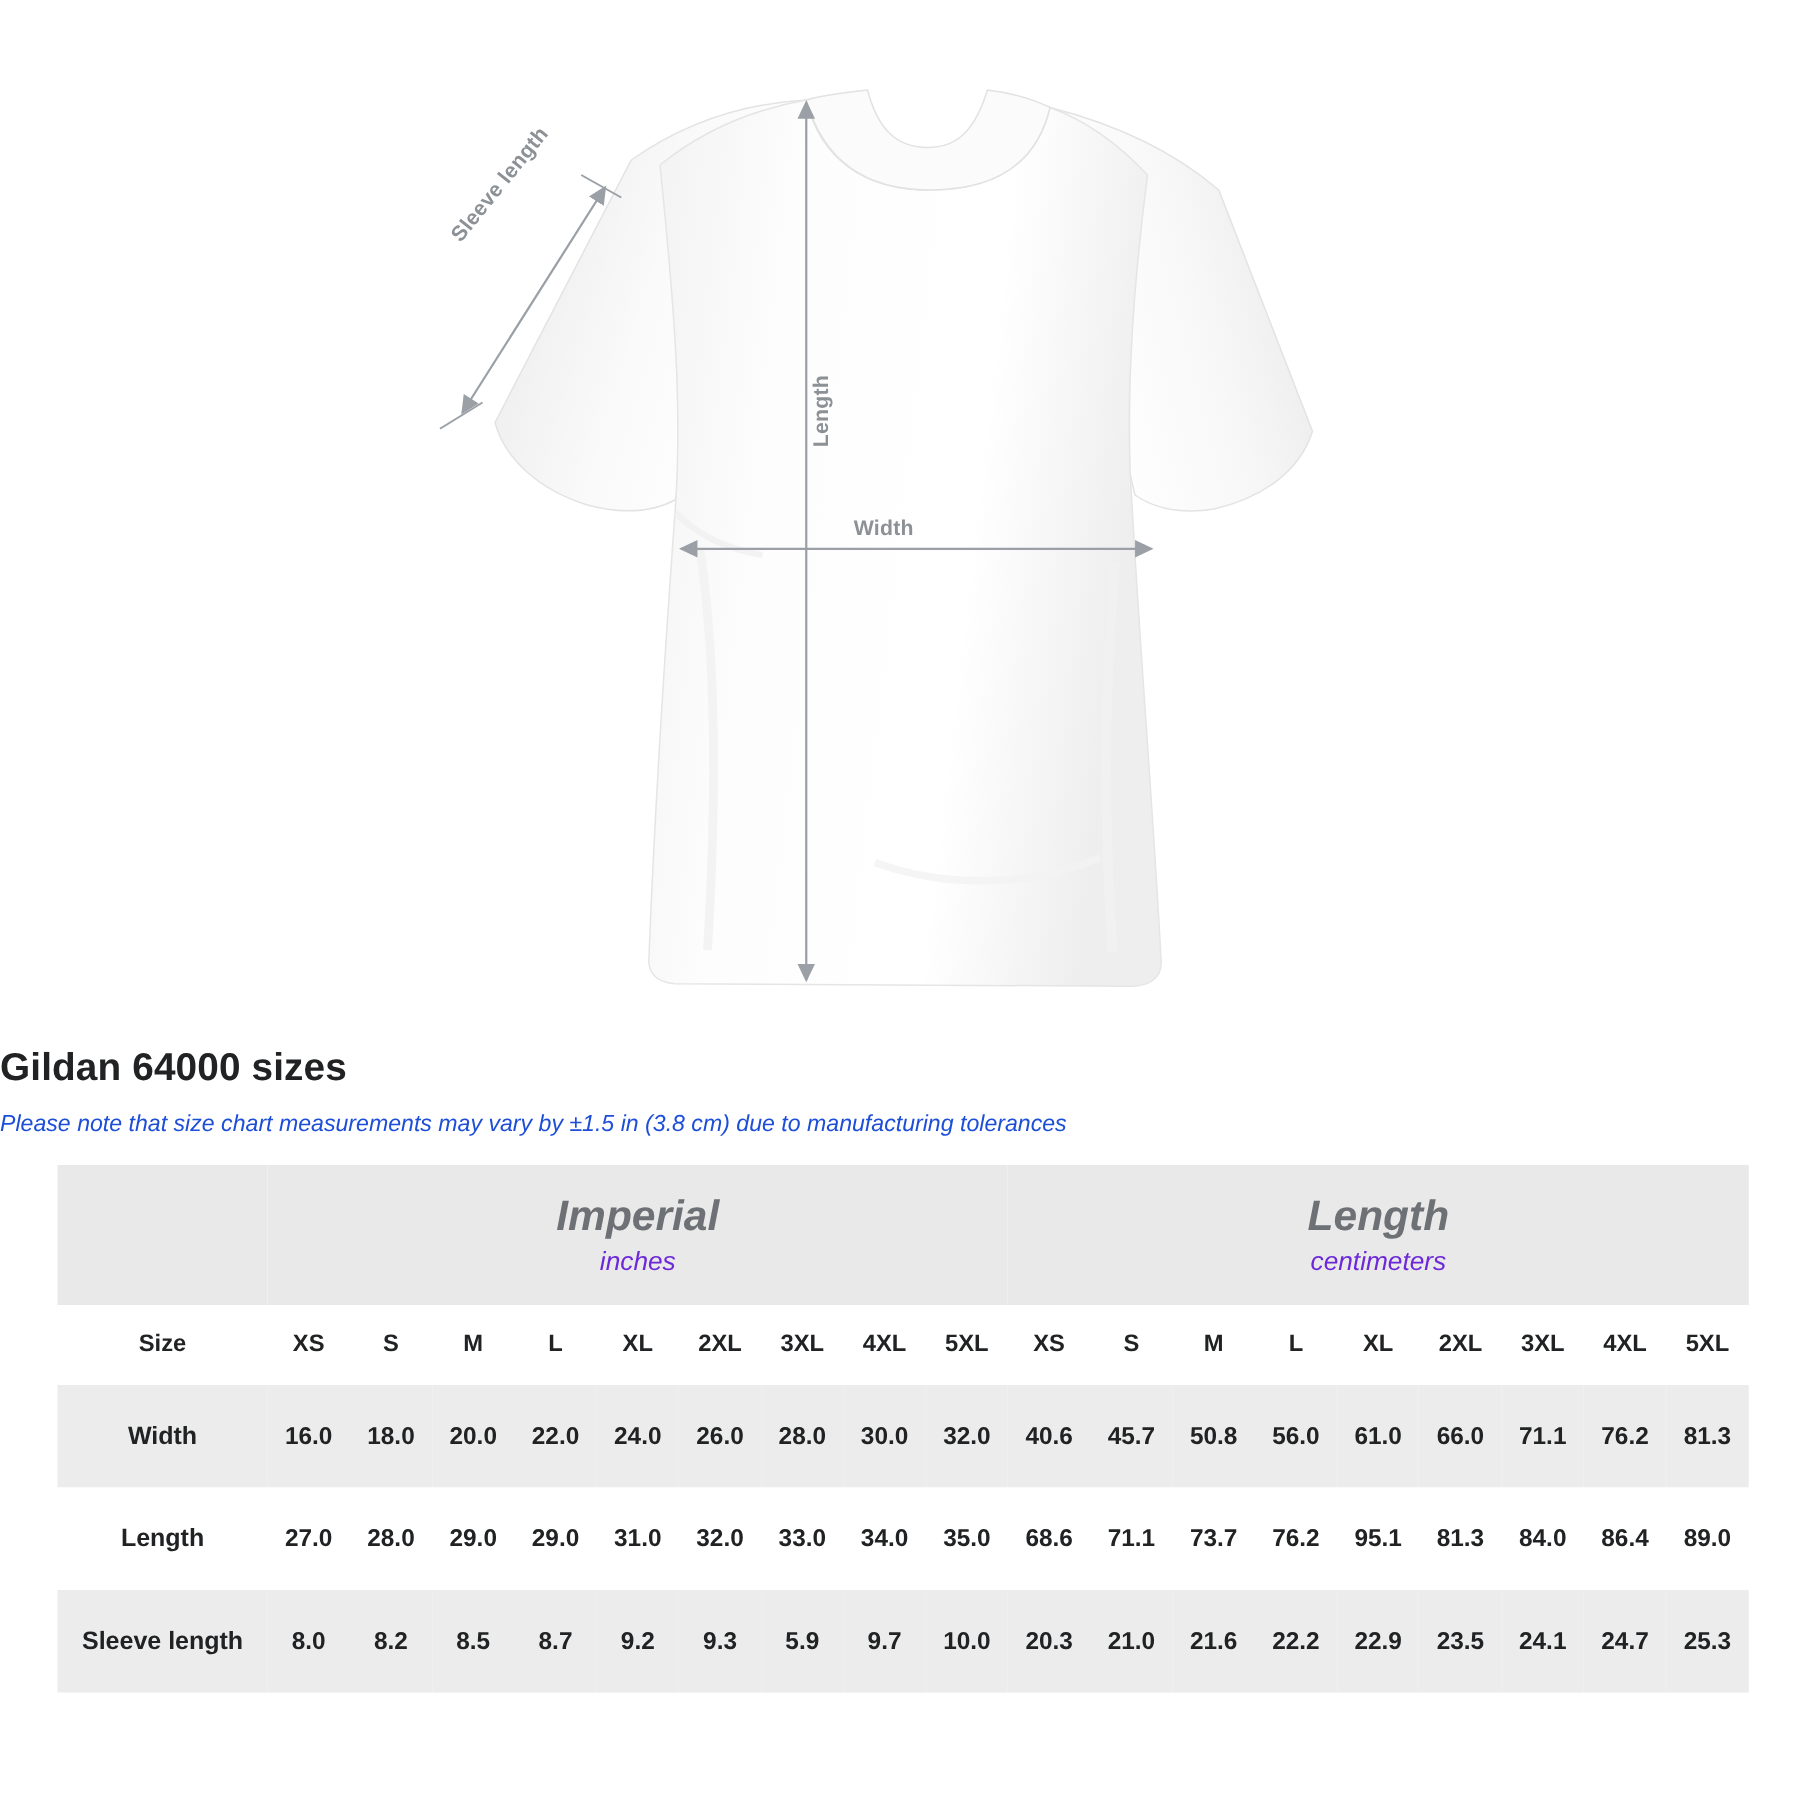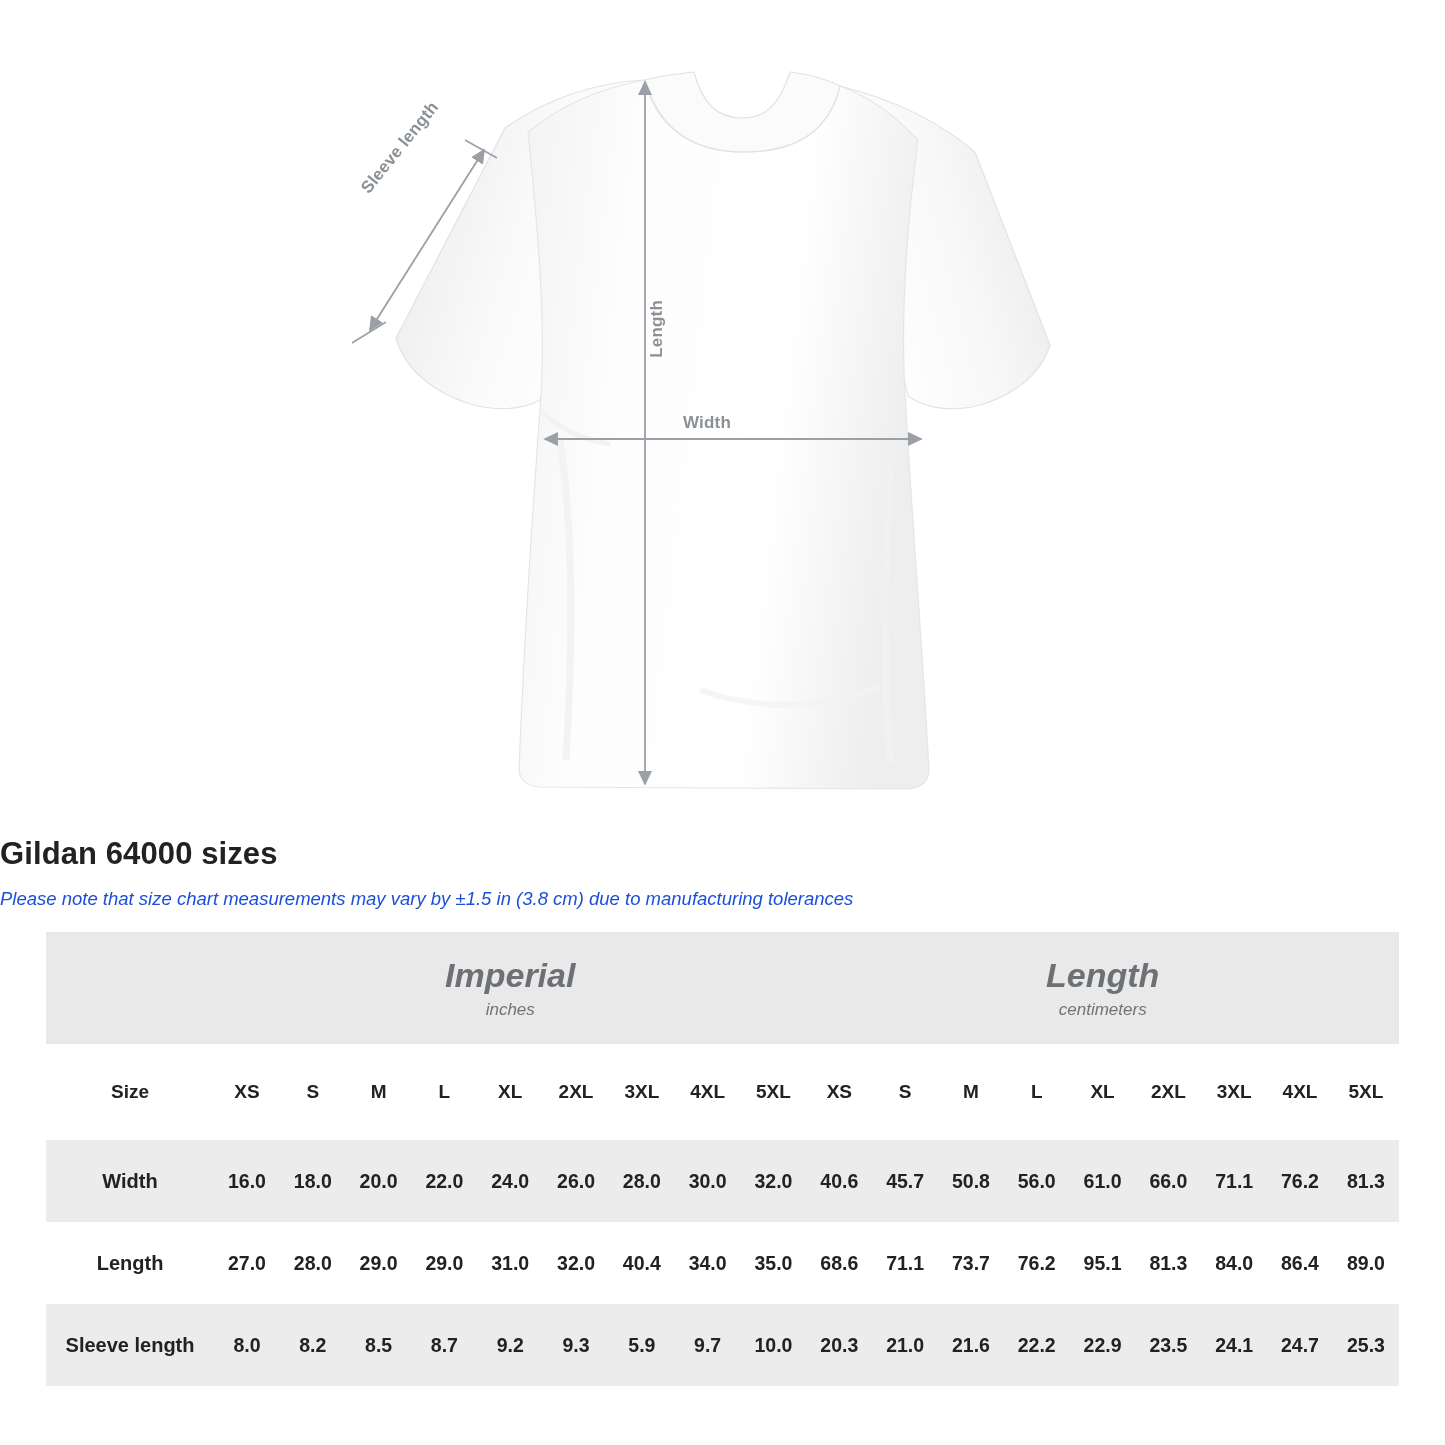--- a/index.html
+++ b/index.html
@@ -87,28 +87,28 @@
     padding: 0;
   }
   .unit-name {
     font-size: 34px;
     font-style: italic;
     font-weight: bold;
     color: #6d7175;
     line-height: 1.15;
   }
   .unit-sub {
-    font-size: 17px;
+    font-size: 21px;
     font-style: italic;
-    color: #737373;
+    color: #6d28d9;
     padding-top: 4px;
   }
   tr.header-row td {
     background: #ffffff;
-    height: 96px;
+    height: 64px;
     font-size: 19px;
     font-weight: bold;
     color: #202223;
   }
   tr.header-row td.row-head {
     background: #ffffff;
   }
   tr.data-row td {
     height: 82px;
     font-size: 19.5px;
@@ -265,21 +265,21 @@
         </tr>
 
         <tr class="data-row plain">
           <td class="row-head">Length</td>
           <td class="cell">27.0</td>
           <td class="cell">28.0</td>
           <td class="cell">29.0</td>
           <td class="cell">29.0</td>
           <td class="cell">31.0</td>
           <td class="cell">32.0</td>
-          <td class="cell">40.4</td>
+          <td class="cell">33.0</td>
           <td class="cell">34.0</td>
           <td class="cell">35.0</td>
           <td class="cell">68.6</td>
           <td class="cell">71.1</td>
           <td class="cell">73.7</td>
           <td class="cell">76.2</td>
           <td class="cell">95.1</td>
           <td class="cell">81.3</td>
           <td class="cell">84.0</td>
           <td class="cell">86.4</td>

